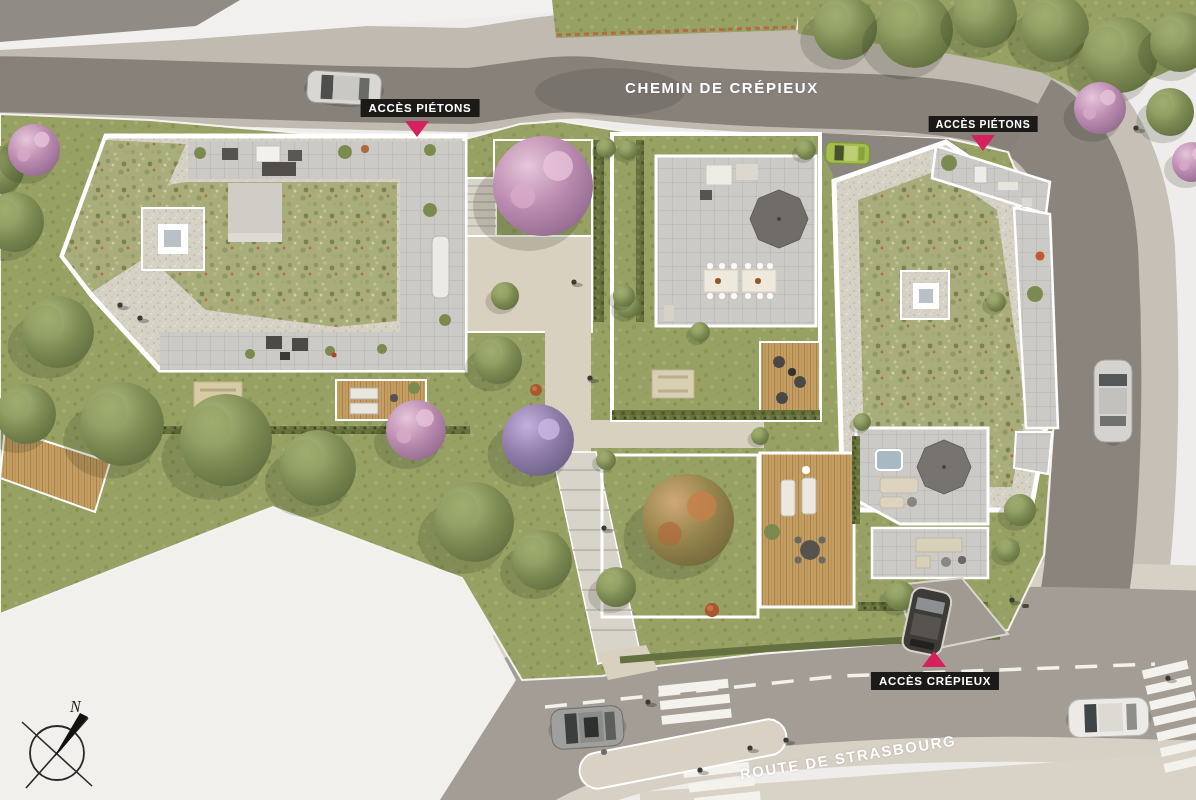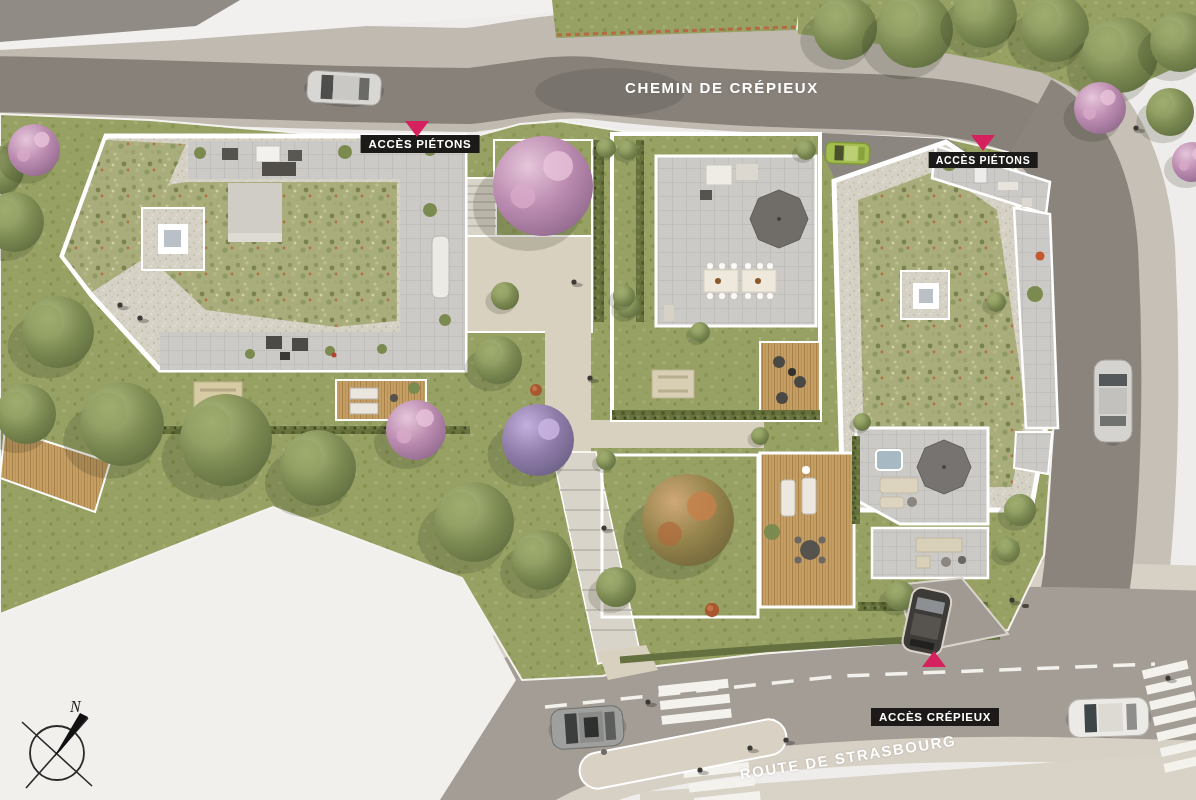--- a/index.html
+++ b/index.html
@@ -6,21 +6,21 @@
   .stage{position:relative;width:1196px;height:800px;overflow:hidden;background:#efedeb;
          font-family:"Liberation Sans",sans-serif;}
   .stage svg{position:absolute;inset:0;display:block;}
   .overlay{position:absolute;inset:0;pointer-events:none;}
   .street-label{position:absolute;transform:translate(-50%,-50%);color:#ffffff;
     font-weight:700;font-size:15px;letter-spacing:1.6px;white-space:nowrap;
     text-shadow:0 0 2px rgba(60,55,50,.25);}
   .street-label.rot{transform:translate(-50%,-50%) rotate(-9deg);}
   .access-label{position:absolute;transform:translate(-50%,-50%);background:#1b1a19;
     color:#fff;font-weight:700;font-size:11.5px;letter-spacing:.7px;padding:3px 8px;
-    white-space:nowrap;margin-top:36px;}
+    white-space:nowrap;}
   .access-label.small{font-size:10.5px;padding:2px 7px;}
   .tri{position:absolute;width:0;height:0;transform:translate(-50%,-50%);}
   .tri-down{border-left:12px solid transparent;border-right:12px solid transparent;
     border-top:16px solid #d6215f;}
   .tri-up{border-left:12px solid transparent;border-right:12px solid transparent;
     border-bottom:16px solid #d6215f;}
 </style>
 </head>
 <body>
 

